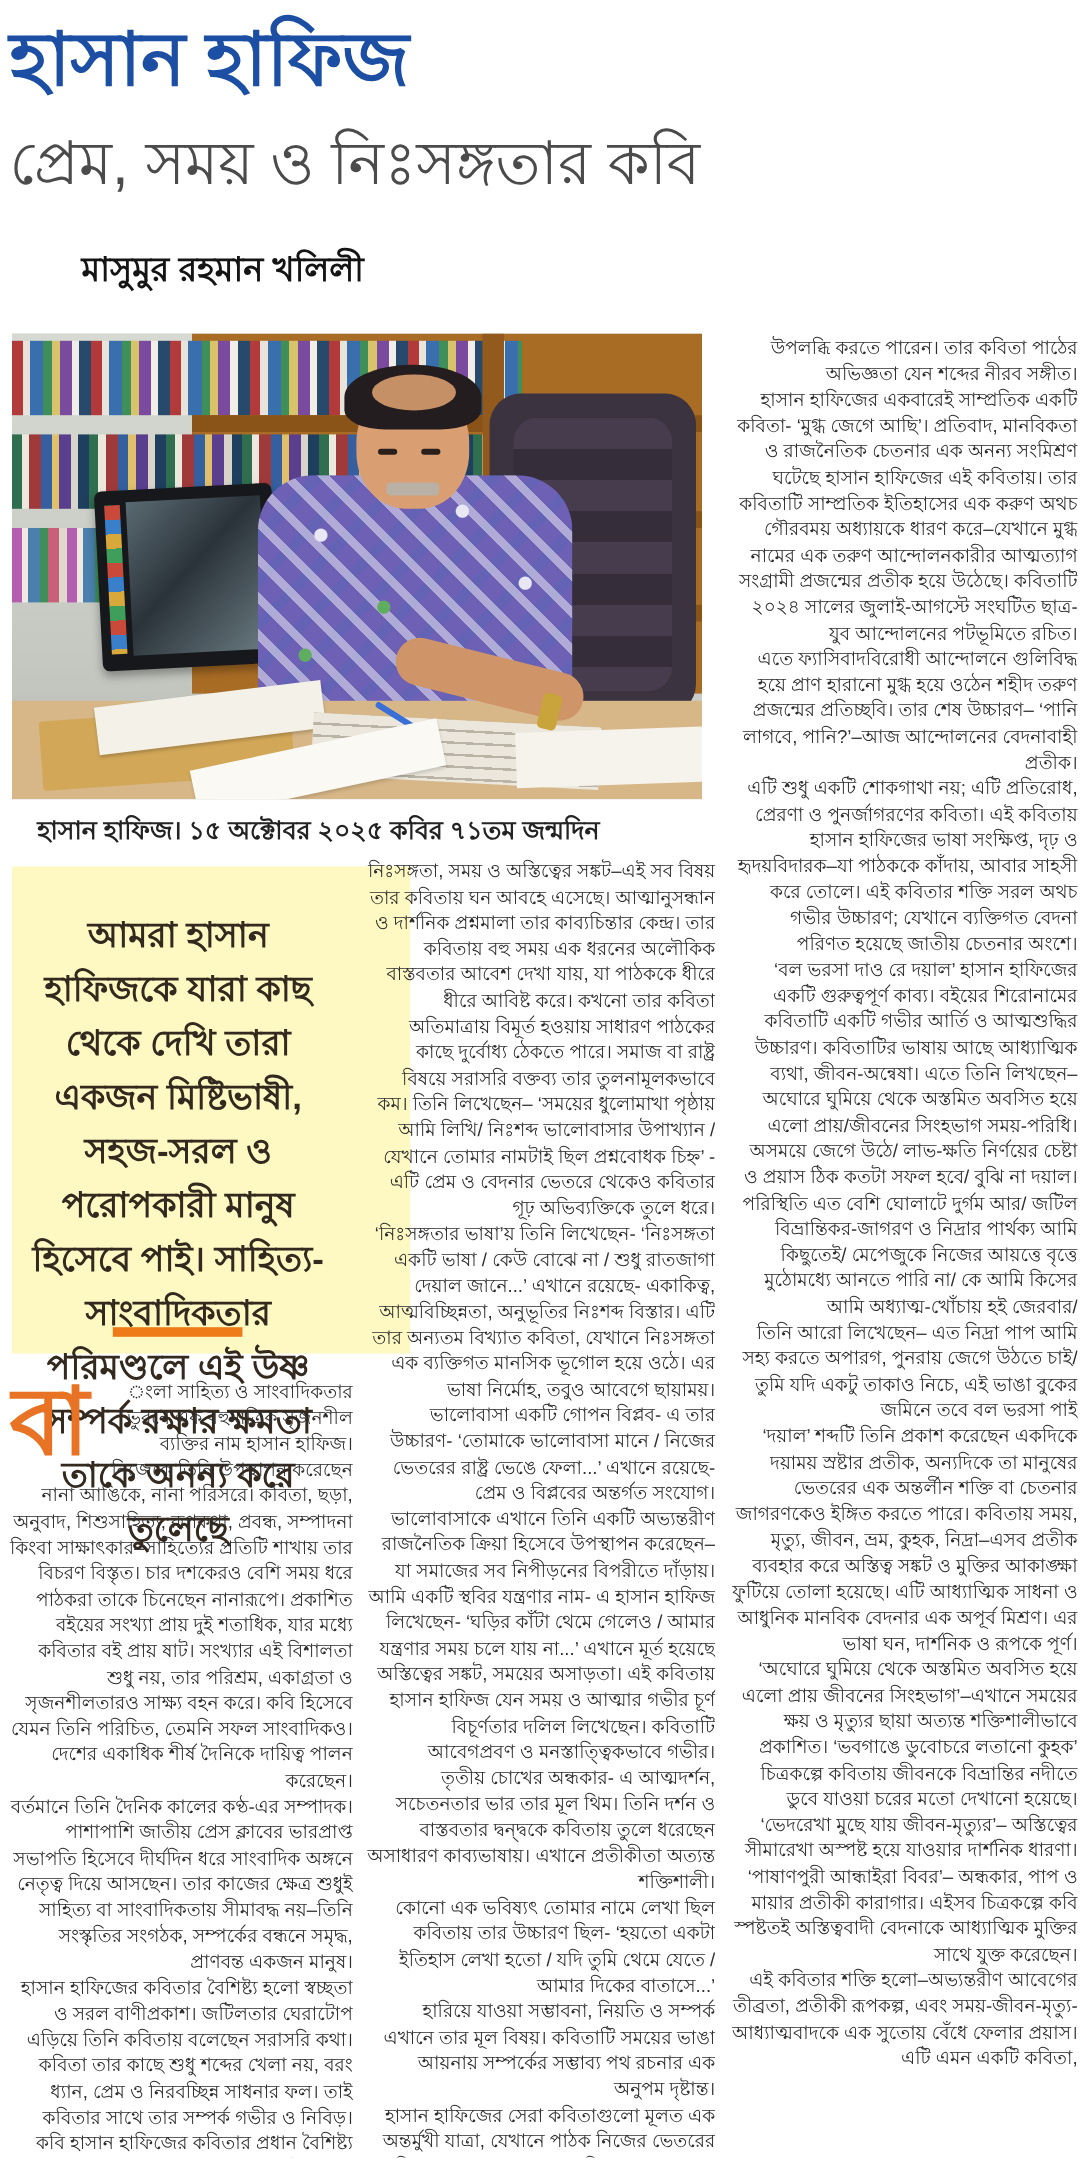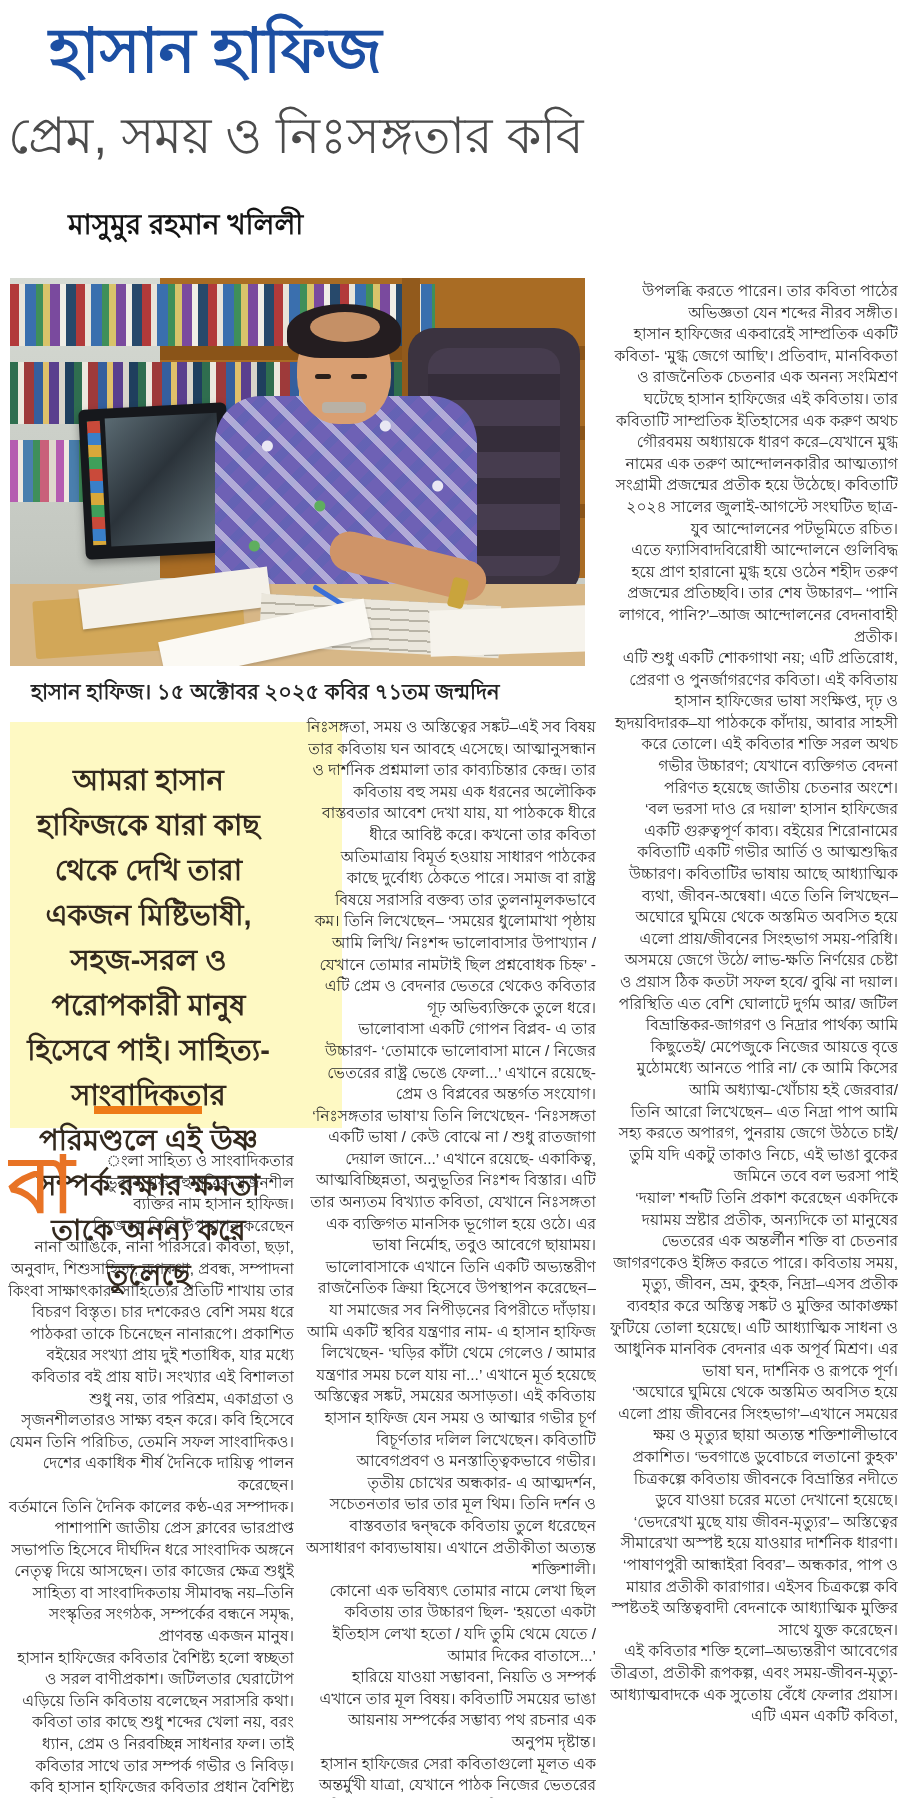--- a/index.html
+++ b/index.html
@@ -1,20 +1,20 @@
 <!DOCTYPE html>
 <html lang="bn"><head>
 <meta charset="utf-8">
 <style>
   html,body{margin:0;padding:0;background:#ffffff;}
   .page{position:relative;width:905px;height:1801px;background:#ffffff;overflow:hidden;
         font-family:"Liberation Sans","DejaVu Sans",sans-serif;}
 
   
-  .title{position:absolute;left:8px;top:12px;font-size:62px;font-weight:700;color:#1c4fa3;line-height:1.25;white-space:nowrap;margin-left:41px;}
+  .title{position:absolute;left:8px;top:12px;font-size:62px;font-weight:700;color:#1c4fa3;line-height:1.25;white-space:nowrap;}
   .subtitle{position:absolute;left:8px;top:104px;font-size:50px;font-weight:400;color:#4b4b4b;line-height:1.3;white-space:nowrap;}
   .author{position:absolute;left:23px;top:203px;font-size:28px;font-weight:700;color:#141414;margin-left:45px;}
 
   
   .photo{position:absolute;left:10px;top:278px;width:575px;height:388px;background:#c9cdc6;overflow:hidden;}
   .ph-wall{position:absolute;left:0;top:0;width:170px;height:100%;
            background:linear-gradient(180deg,#d6dad3 0%,#c4c8c1 70%,#b8bcb5 100%);}
   .ph-shelf{position:absolute;left:150px;top:0;width:425px;height:300px;background:#a96c24;}
   .ph-bookrow{position:absolute;height:62px;
       background:repeating-linear-gradient(90deg,
@@ -138,22 +138,22 @@
 
   <div class="col col-left">
     <p><span class="dropcap">বা</span><span>ংলা সাহিত্য ও সাংবাদিকতার ভুবনে এক বহুমাত্রিক সৃজনশীল ব্যক্তির নাম হাসান হাফিজ। নিজেকে তিনি উপস্থাপন করেছেন নানা আঙিকে, নানা পরিসরে। কবিতা, ছড়া, অনুবাদ, শিশুসাহিত্য, রূপকথা, প্রবন্ধ, সম্পাদনা কিংবা সাক্ষাৎকার–সাহিত্যের প্রতিটি শাখায় তার বিচরণ বিস্তৃত। চার দশকেরও বেশি সময় ধরে পাঠকরা তাকে চিনেছেন নানারূপে। প্রকাশিত বইয়ের সংখ্যা প্রায় দুই শতাধিক, যার মধ্যে কবিতার বই প্রায় ষাট। সংখ্যার এই বিশালতা শুধু নয়, তার পরিশ্রম, একাগ্রতা ও সৃজনশীলতারও সাক্ষ্য বহন করে। কবি হিসেবে যেমন তিনি পরিচিত, তেমনি সফল সাংবাদিকও। দেশের একাধিক শীর্ষ দৈনিকে দায়িত্ব পালন করেছেন।</span></p>
     <p>বর্তমানে তিনি দৈনিক কালের কণ্ঠ-এর সম্পাদক। পাশাপাশি জাতীয় প্রেস ক্লাবের ভারপ্রাপ্ত সভাপতি হিসেবে দীর্ঘদিন ধরে সাংবাদিক অঙ্গনে নেতৃত্ব দিয়ে আসছেন। তার কাজের ক্ষেত্র শুধুই সাহিত্য বা সাংবাদিকতায় সীমাবদ্ধ নয়–তিনি সংস্কৃতির সংগঠক, সম্পর্কের বন্ধনে সমৃদ্ধ, প্রাণবন্ত একজন মানুষ।</p>
     <p>হাসান হাফিজের কবিতার বৈশিষ্ট্য হলো স্বচ্ছতা ও সরল বাণীপ্রকাশ। জটিলতার ঘেরাটোপ এড়িয়ে তিনি কবিতায় বলেছেন সরাসরি কথা। কবিতা তার কাছে শুধু শব্দের খেলা নয়, বরং ধ্যান, প্রেম ও নিরবচ্ছিন্ন সাধনার ফল। তাই কবিতার সাথে তার সম্পর্ক গভীর ও নিবিড়।</p>
     <p>কবি হাসান হাফিজের কবিতার প্রধান বৈশিষ্ট্য হলো কাব্যিক সৌন্দর্য, বিমূর্ত প্রতীক এবং চিত্রকল্পের জাদুকরী ব্যবহার। তার কবিতায় ভাষা হয়ে ওঠে নিজেই একটি বাস্তবতা। প্রেম,</p>
   </div>
 
   <div class="col col-mid">
     <p>নিঃসঙ্গতা, সময় ও অস্তিত্বের সঙ্কট–এই সব বিষয় তার কবিতায় ঘন আবহে এসেছে। আত্মানুসন্ধান ও দার্শনিক প্রশ্নমালা তার কাব্যচিন্তার কেন্দ্র। তার কবিতায় বহু সময় এক ধরনের অলৌকিক বাস্তবতার আবেশ দেখা যায়, যা পাঠককে ধীরে ধীরে আবিষ্ট করে। কখনো তার কবিতা অতিমাত্রায় বিমূর্ত হওয়ায় সাধারণ পাঠকের কাছে দুর্বোধ্য ঠেকতে পারে। সমাজ বা রাষ্ট্র বিষয়ে সরাসরি বক্তব্য তার তুলনামূলকভাবে কম। তিনি লিখেছেন– ‘সময়ের ধুলোমাখা পৃষ্ঠায় আমি লিখি/ নিঃশব্দ ভালোবাসার উপাখ্যান / যেখানে তোমার নামটাই ছিল প্রশ্নবোধক চিহ্ন’ - এটি প্রেম ও বেদনার ভেতরে থেকেও কবিতার গূঢ় অভিব্যক্তিকে তুলে ধরে।</p>
+    <p>‘নিঃসঙ্গতার ভাষা’য় তিনি লিখেছেন- ‘নিঃসঙ্গতা একটি ভাষা / কেউ বোঝে না / শুধু রাতজাগা দেয়াল জানে...’ এখানে রয়েছে- একাকিত্ব, আত্মবিচ্ছিন্নতা, অনুভূতির নিঃশব্দ বিস্তার। এটি তার অন্যতম বিখ্যাত কবিতা, যেখানে নিঃসঙ্গতা এক ব্যক্তিগত মানসিক ভূগোল হয়ে ওঠে। এর ভাষা নির্মোহ, তবুও আবেগে ছায়াময়।</p>
     <p>ভালোবাসা একটি গোপন বিপ্লব- এ তার উচ্চারণ- ‘তোমাকে ভালোবাসা মানে / নিজের ভেতরের রাষ্ট্র ভেঙে ফেলা...’ এখানে রয়েছে- প্রেম ও বিপ্লবের অন্তর্গত সংযোগ।</p>
-    <p>‘নিঃসঙ্গতার ভাষা’য় তিনি লিখেছেন- ‘নিঃসঙ্গতা একটি ভাষা / কেউ বোঝে না / শুধু রাতজাগা দেয়াল জানে...’ এখানে রয়েছে- একাকিত্ব, আত্মবিচ্ছিন্নতা, অনুভূতির নিঃশব্দ বিস্তার। এটি তার অন্যতম বিখ্যাত কবিতা, যেখানে নিঃসঙ্গতা এক ব্যক্তিগত মানসিক ভূগোল হয়ে ওঠে। এর ভাষা নির্মোহ, তবুও আবেগে ছায়াময়।</p>
     <p>ভালোবাসাকে এখানে তিনি একটি অভ্যন্তরীণ রাজনৈতিক ক্রিয়া হিসেবে উপস্থাপন করেছেন–যা সমাজের সব নিপীড়নের বিপরীতে দাঁড়ায়।</p>
     <p>আমি একটি স্থবির যন্ত্রণার নাম- এ হাসান হাফিজ লিখেছেন- ‘ঘড়ির কাঁটা থেমে গেলেও / আমার যন্ত্রণার সময় চলে যায় না...’ এখানে মূর্ত হয়েছে অস্তিত্বের সঙ্কট, সময়ের অসাড়তা। এই কবিতায় হাসান হাফিজ যেন সময় ও আত্মার গভীর চূর্ণ বিচূর্ণতার দলিল লিখেছেন। কবিতাটি আবেগপ্রবণ ও মনস্তাত্ত্বিকভাবে গভীর।</p>
     <p>তৃতীয় চোখের অন্ধকার- এ আত্মদর্শন, সচেতনতার ভার তার মূল থিম। তিনি দর্শন ও বাস্তবতার দ্বন্দ্বকে কবিতায় তুলে ধরেছেন অসাধারণ কাব্যভাষায়। এখানে প্রতীকীতা অত্যন্ত শক্তিশালী।</p>
     <p>কোনো এক ভবিষ্যৎ তোমার নামে লেখা ছিল কবিতায় তার উচ্চারণ ছিল- ‘হয়তো একটা ইতিহাস লেখা হতো / যদি তুমি থেমে যেতে / আমার দিকের বাতাসে...’</p>
     <p>হারিয়ে যাওয়া সম্ভাবনা, নিয়তি ও সম্পর্ক এখানে তার মূল বিষয়। কবিতাটি সময়ের ভাঙা আয়নায় সম্পর্কের সম্ভাব্য পথ রচনার এক অনুপম দৃষ্টান্ত।</p>
     <p>হাসান হাফিজের সেরা কবিতাগুলো মূলত এক অন্তর্মুখী যাত্রা, যেখানে পাঠক নিজের ভেতরের নিঃসঙ্গতা, প্রেম, ক্ষয় ও অস্তিত্বকে নতুনভাবে</p>
   </div>
 
   <div class="col col-right">
     <p>উপলব্ধি করতে পারেন। তার কবিতা পাঠের অভিজ্ঞতা যেন শব্দের নীরব সঙ্গীত।</p>

